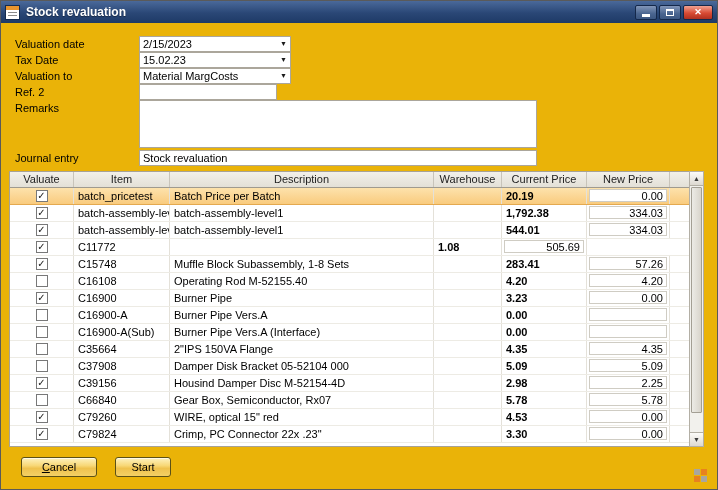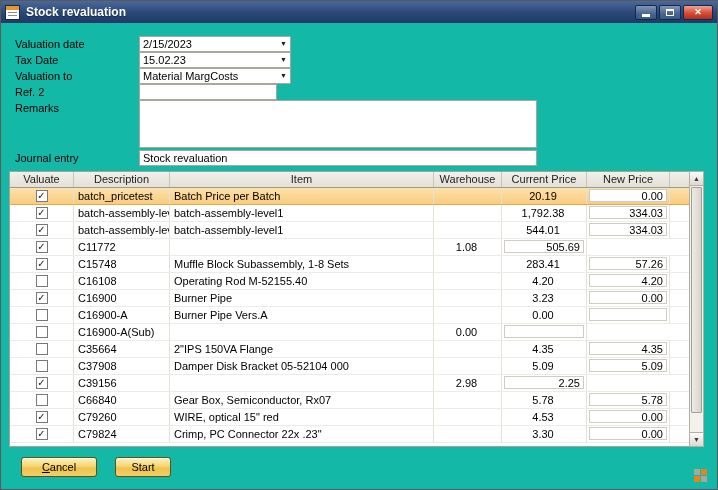--- a/index.html
+++ b/index.html
@@ -1,17 +1,17 @@
 <!DOCTYPE html>
 <html><head>
 <meta charset="utf-8">
 <style>
   html,body{margin:0;padding:0;width:718px;height:490px;background:#fff;}
   .window{position:relative;box-sizing:border-box;width:718px;height:490px;
-    border:1px solid #5a5a5a;background:#14b8a6;
+    border:1px solid #5a5a5a;background:#eab308;
     font-family:"Liberation Sans",sans-serif;font-size:11px;color:#000;overflow:hidden;}
   
   .titlebar{position:absolute;left:0;top:0;right:0;height:22px;
     background:linear-gradient(180deg,#4a699a,#2a4776 55%,#1e3a66);
     display:flex;align-items:center;padding:0 4px;box-sizing:border-box;}
   .title-icon{width:13px;height:13px;background:#fff;border:1px solid #142b4e;position:relative;flex:0 0 auto;}
   .title-icon::before{content:"";position:absolute;left:0;top:0;right:0;height:4px;background:#e8952e;}
   .title-icon::after{content:"";position:absolute;left:2px;top:6px;right:2px;height:1px;background:#8b8b8b;box-shadow:0 3px 0 #8b8b8b;}
   .title-text{color:#fff;font-weight:bold;font-size:12px;margin-left:6px;flex:1;
     text-shadow:0 1px 1px #00000066;white-space:nowrap;}
@@ -35,21 +35,21 @@
   .thead,.trow{display:grid;grid-template-columns:64px 96px 264px 68px 85px 83px 20px;box-sizing:border-box;}
   .thead{height:16px;line-height:15px;background:linear-gradient(180deg,#f2f0ea,#e3e0d7);
     border-bottom:1px solid #9f9a8f;color:#222;}
   .hc{text-align:center;border-right:1px solid #c8c4ba;overflow:hidden;white-space:nowrap;font-size:11px;}
   .trow{height:17px;line-height:16px;border-bottom:1px solid #edebe4;background:#fff;}
   .trow.selected{background:linear-gradient(180deg,#fde2ac,#f9cb7e);border-bottom:1px solid #e4a94f;}
   .c{border-right:1px solid #e4e1d9;padding:0 4px;white-space:nowrap;overflow:hidden;box-sizing:border-box;}
   .c-val{display:flex;align-items:center;justify-content:center;padding:0;}
   .cb{width:12px;height:12px;box-sizing:border-box;border:1px solid #787878;background:#fff;
     font-size:10px;line-height:10px;text-align:center;color:#1a1a1a;}
-  .c-cur{text-align:center;padding-right:6px;}
+  .c-cur{text-align:left;padding-right:6px;font-weight:bold;}
   .c-new{padding:1px 2px;}
   .npbox{height:13px;box-sizing:border-box;border:1px solid #cfccc3;background:#fff;
     text-align:right;padding:0 3px;line-height:12px;}
   .c-fill{border-right:none;}
   
   .vscroll{position:absolute;left:688px;top:170px;width:15px;height:276px;box-sizing:border-box;
     background:#f2f1ed;border:1px solid #b3afa5;}
   .sb-btn{position:absolute;left:0;right:0;height:13px;display:flex;align-items:center;justify-content:center;
     font-size:7px;color:#3b3b3b;background:linear-gradient(180deg,#fcfbf9,#ddd9d1);}
   .sb-up{top:0;border-bottom:1px solid #b3afa5;}
@@ -115,22 +115,22 @@
 
   <div class="flabel" style="top:101px">Remarks</div>
   <textarea class="field" style="left: 138px; top: 99px; width: 398px; height: 48px;"></textarea>
 
   <div class="flabel" style="top:151px">Journal entry</div>
   <input class="field" style="left: 138px; top: 149px; width: 398px;" value="Stock revaluation">
 
   <div class="tbl">
     <div class="thead">
       <div class="hc">Valuate</div>
+      <div class="hc">Item</div>
       <div class="hc">Description</div>
-      <div class="hc">Item</div>
       <div class="hc">Warehouse</div>
       <div class="hc">Current Price</div>
       <div class="hc">New Price</div>
       <div class="hc"></div>
     </div>
     <div>
         <div class="trow selected">
       <div class="c c-val">
         <span class="cb">✓</span>
       </div>
@@ -231,20 +231,21 @@
       <div class="c c-new">
         <div class="npbox"></div>
       </div>
       <div class="c c-fill"></div>
     </div>
         <div class="trow">
       <div class="c c-val">
         <span class="cb"></span>
       </div>
       <div class="c">C16900-A(Sub)</div>
+      <div class="c">Burner Pipe Vers.A (Interface)</div>
       <div class="c"></div>
       <div class="c c-cur">0.00</div>
       <div class="c c-new">
         <div class="npbox"></div>
       </div>
       <div class="c c-fill"></div>
     </div>
         <div class="trow">
       <div class="c c-val">
         <span class="cb"></span>
@@ -269,20 +270,21 @@
       <div class="c c-new">
         <div class="npbox">5.09</div>
       </div>
       <div class="c c-fill"></div>
     </div>
         <div class="trow">
       <div class="c c-val">
         <span class="cb">✓</span>
       </div>
       <div class="c">C39156</div>
+      <div class="c">Housind Damper Disc M-52154-4D</div>
       <div class="c"></div>
       <div class="c c-cur">2.98</div>
       <div class="c c-new">
         <div class="npbox">2.25</div>
       </div>
       <div class="c c-fill"></div>
     </div>
         <div class="trow">
       <div class="c c-val">
         <span class="cb"></span>

